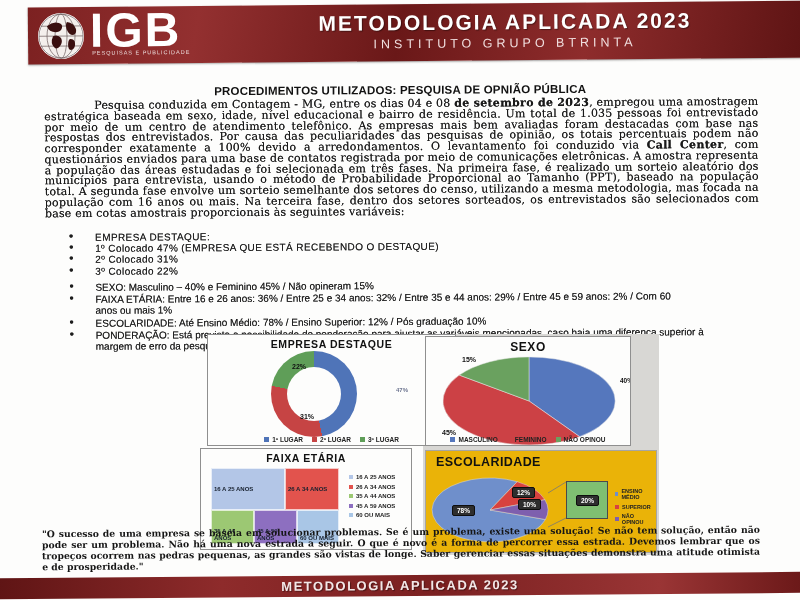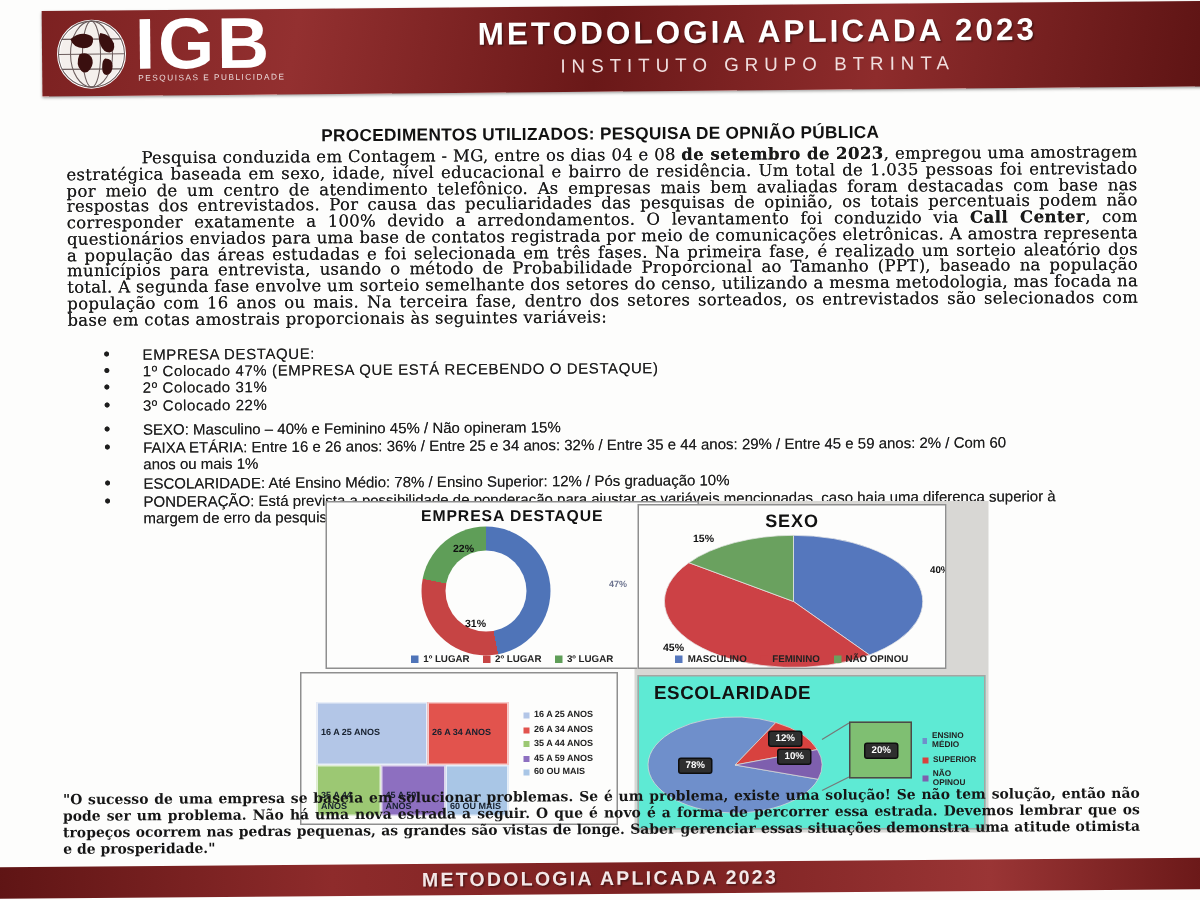--- a/index.html
+++ b/index.html
@@ -36,21 +36,21 @@
   .bullets-1 li { letter-spacing:.4px; }
   .bullets-2 { top:218px; }
   .bullets-2 li { margin-bottom:1px; }
 
   
   .gray-panel { position:absolute; left:423px; top:334px; width:236px; height:221px; background:#d8d7d4; }
   .chart-box { position:absolute; background:#fdfdfc; border:1px solid #8f8f8f; overflow:hidden; }
   .chart-title { text-align:center; font-weight:bold; font-size:10.5px; letter-spacing:.6px; color:#111; margin-top:3px; }
 
   
-  .c1 { left:217px; top:334px; width:249px; height:112px; }
+  .c1 { left:207px; top:334px; width:249px; height:112px; }
   .donut { position:absolute; left:63px; top:16px; width:86px; height:86px; border-radius:50%;
     background:conic-gradient(#4f74b8 0 47%, #c64444 47% 78%, #5f9e58 78% 100%); }
   .donut::after { content:""; position:absolute; left:16px; top:16px; width:54px; height:54px; border-radius:50%; background:#fdfdfc; }
   .pie-label { position:absolute; font-size:7px; font-weight:bold; color:#101010; }
   .c1 .lab-green { left:84px; top:28px; }
   .c1 .lab-red { left:92px; top:78px; }
   .c1 .lab-blue { left:188px; top:52px; font-size:6px; color:#3c466b; opacity:.75; }
   .legend-row { position:absolute; left:0; right:0; bottom:2px; display:flex; justify-content:center; gap:9px; }
   .legend-item { display:flex; align-items:center; gap:3px; font-size:6.5px; font-weight:bold; color:#222; }
   .swatch { width:5px; height:5px; display:inline-block; }
@@ -71,21 +71,21 @@
   .tm-2 { width:54px; height:42px; align-items:center; }
   .tm-3 { width:43px; height:34px; }
   .tm-4 { width:43px; height:34px; }
   .tm-5 { width:42px; height:34px; }
   .legend-col { position:absolute; display:flex; flex-direction:column; gap:3.5px; }
   .c3 .legend-col { left:148px; top:25px; }
   .legend-col .legend-item { font-size:6px; font-weight:bold; gap:3px; }
   .legend-col .swatch { width:4px; height:4px; }
 
   
-  .c4 { left:425px; top:450px; width:232px; height:103px; background:#5eead4; border:1px solid #a6a5a2; }
+  .c4 { left:425px; top:450px; width:232px; height:103px; background:#eab308; border:1px solid #a6a5a2; }
   .c4 .chart-title { text-align:left; margin:4px 0 0 10px; font-size:12.5px; letter-spacing:.4px; }
   .c4 svg.pie { position:absolute; left:2px; top:24px; }
   .tag { position:absolute; background:#2e2e2e; border:1px solid #0e0e0e; color:#fff; font-size:6.5px; font-weight:bold; padding:1px 4px; border-radius:2px; }
   .c4 .tag-78 { left:26px; top:54px; }
   .c4 .tag-12 { left:86px; top:36px; }
   .c4 .tag-10 { left:92px; top:48px; }
   .bar-rect { position:absolute; left:140px; top:30px; width:42px; height:38px; border:1px solid #4a4a4a; }
   .bar-rect .tag { position:absolute; left:9px; top:13px; }
   .c4 svg.lines { position:absolute; left:0; top:0; }
   .c4 .legend-col { left:189px; top:37px; }
@@ -200,20 +200,21 @@
           <span>FEMININO</span>
         </span>
       <span class="legend-item">
           <span class="swatch" style="background: rgb(106, 161, 95);"></span>
           <span>NÃO OPINOU</span>
         </span>
     </div>
   </div>
 
   <div class="chart-box c3">
+    <div class="chart-title">FAIXA ETÁRIA</div>
     <div class="treemap">
       <div class="tm-block tm-1" style="background: rgb(179, 198, 231);">16 A 25 ANOS</div>
       <div class="tm-block tm-2" style="background: rgb(226, 83, 77);">26 A 34 ANOS</div>
       <div class="tm-block tm-3" style="background: rgb(156, 200, 115);">35 A 44 ANOS</div>
       <div class="tm-block tm-4" style="background: rgb(141, 111, 192);">45 A 59 ANOS</div>
       <div class="tm-block tm-5" style="background: rgb(169, 198, 230);">60 OU MAIS</div>
     </div>
     <div class="legend-col">
       <span class="legend-item">
           <span class="swatch" style="background: rgb(179, 198, 231);"></span>

